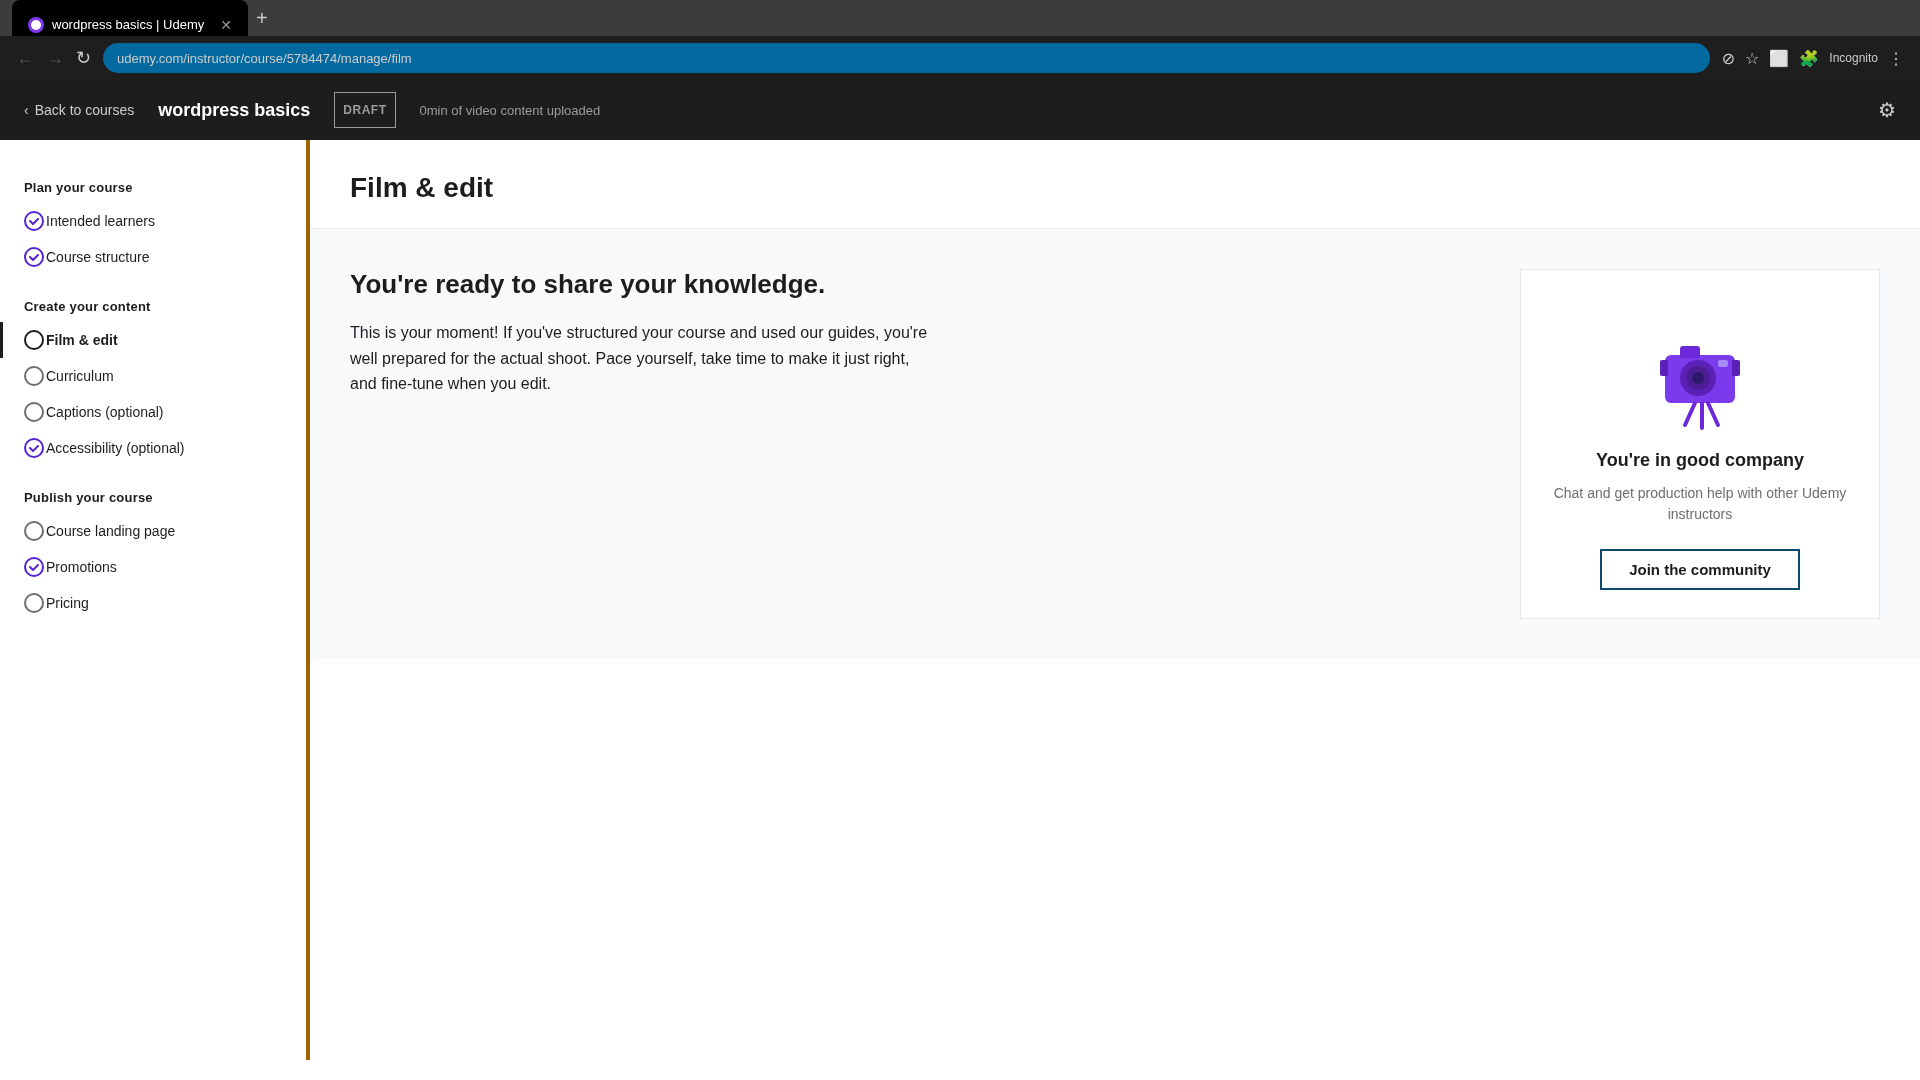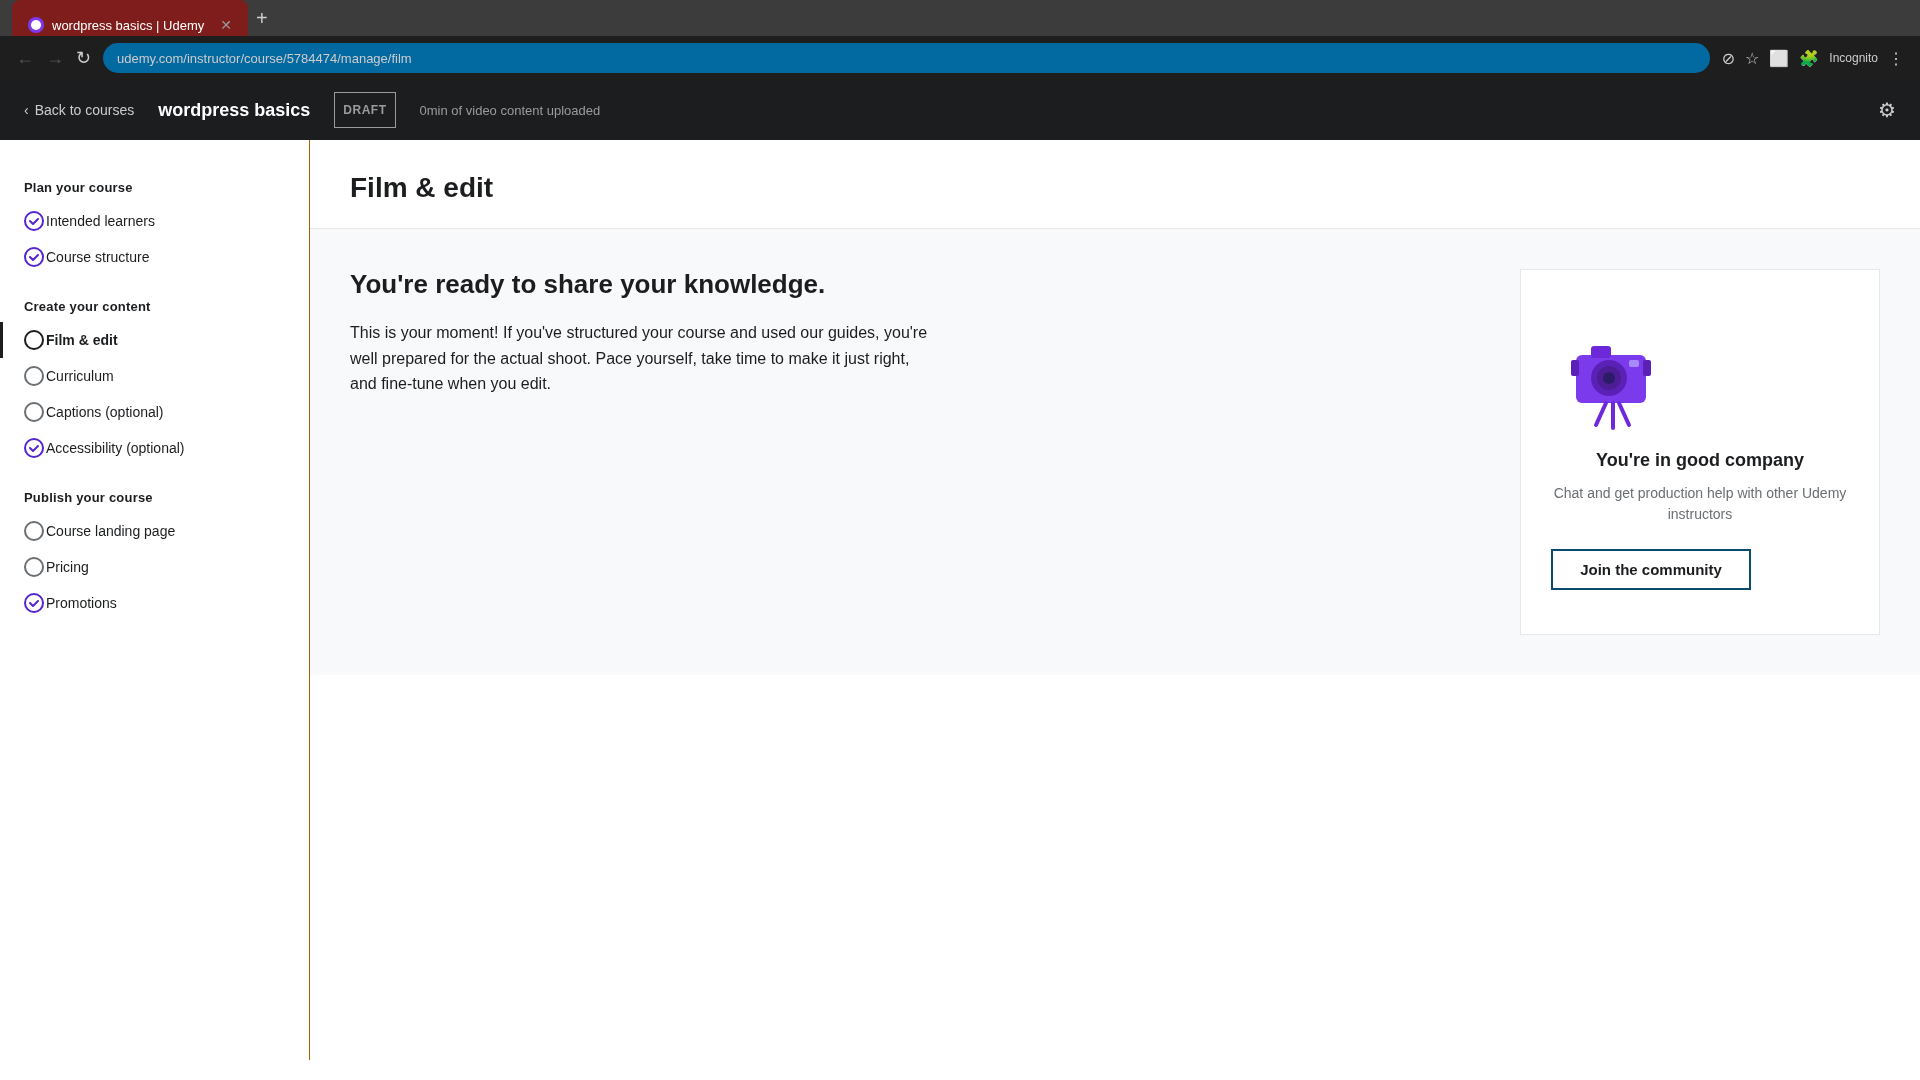--- a/index.html
+++ b/index.html
@@ -5,27 +5,27 @@
     * { margin: 0; padding: 0; box-sizing: border-box; }
     body { font-family: -apple-system, BlinkMacSystemFont, 'Segoe UI', sans-serif; background: #fff; width: 1920px; min-height: 1080px; overflow-x: hidden; }
     .browser-tab-bar {
       background: #3c3c3c;
       height: 36px;
       display: flex;
       align-items: center;
       padding: 0 0 0 12px;
     }
     .browser-tab {
-      background: #7f1d1d;
+      background: #000000;
       color: #fff;
       font-size: 13px;
       height: 36px;
       display: flex;
-      align-items: flex-end;
-      padding: 3px 16px;
+      align-items: flex-start;
+      padding: 17px 16px;
       gap: 8px;
       border-radius: 8px 8px 0 0;
     }
     .tab-favicon { width: 16px; height: 16px; background: #7c3aed; border-radius: 50%; display: flex; align-items: center; justify-content: center; }
     .tab-close { color: #999; cursor: pointer; font-size: 14px; margin-left: 8px; }
     .new-tab-btn { color: #ccc; font-size: 20px; margin-left: 8px; cursor: pointer; }
     .browser-controls {
       background: #1e1e1e;
       height: 44px;
       display: flex;
@@ -74,21 +74,21 @@
 
     
     .main-layout {
       display: flex;
       height: calc(1080px - 56px - 44px - 60px);
     }
 
     
     .sidebar {
       width: 310px;
-      border-right: 1px solid #a16207;
+      border-right: 4px solid #a16207;
       padding: 24px 0;
       overflow-y: auto;
       background: #fff;
       flex-shrink: 0;
     }
     .sidebar-section-title {
       font-size: 13px;
       font-weight: 700;
       color: #1c1d1f;
       padding: 16px 24px 8px;
@@ -163,23 +163,24 @@
       color: #1c1d1f;
       line-height: 1.6;
       max-width: 580px;
     }
 
     
     .right-card {
       width: 360px;
       background: #fff;
       border: 1px solid #e8e8e8;
-      padding: 40px 30px 44px;
+      padding: 40px 30px 28px;
       display: flex;
       flex-direction: column;
+      align-items: center;
       text-align: center;
       flex-shrink: 0;
       margin-left: 40px;
     }
     .card-illustration {
       width: 120px;
       height: 120px;
       margin-bottom: 20px;
     }
     .card-title {
@@ -319,32 +320,32 @@
     </div>
 
     <div class="sidebar-section-title" style="margin-top:8px;">Publish your course</div>
 
     <div class="sidebar-item">
       <span class="empty-circle"></span>
       <span>Course landing page</span>
     </div>
 
     <div class="sidebar-item">
-      <span class="empty-circle"></span>
-      <span>Pricing</span>
-    </div>
-
-    <div class="sidebar-item">
       <span class="check-circle">
         <svg viewBox="0 0 20 20">
             <circle cx="10" cy="10" r="9" fill="none" stroke="#5624d0" stroke-width="2"></circle>
             <path d="M6 10l3 3 5-5" stroke="#5624d0" stroke-width="2" fill="none" stroke-linecap="round" stroke-linejoin="round"></path>
           </svg>
       </span>
       <span>Promotions</span>
+    </div>
+
+    <div class="sidebar-item">
+      <span class="empty-circle"></span>
+      <span>Pricing</span>
     </div>
   </nav>
 
   <div class="content-area">
     <div class="page-header">
       <h1 class="page-title">Film &amp; edit</h1>
     </div>
 
     <div class="content-body">
       <div class="main-content-section">

